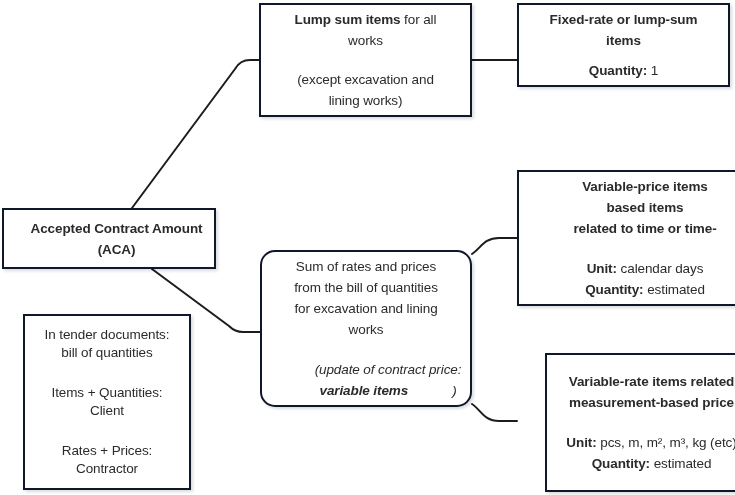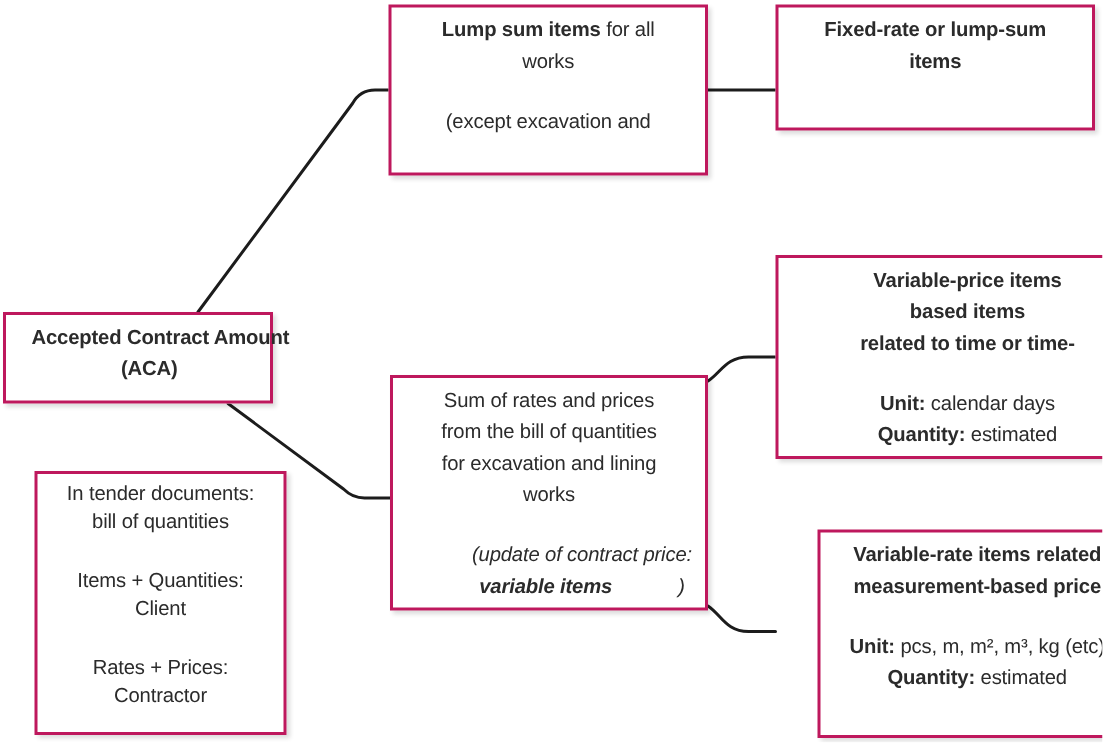--- a/index.html
+++ b/index.html
@@ -25,50 +25,51 @@
   svg.connectors path {
     fill: none;
     stroke: #1c1c1c;
     stroke-width: 2;
     stroke-linecap: round;
     stroke-linejoin: round;
   }
   .box {
     position: absolute;
     box-sizing: border-box;
-    border: 2px solid #be185d;
+    border: 2px solid #0f172a;
     background: #ffffff;
     box-shadow: 2px 2px 3px rgba(0,0,0,0.14);
     display: flex;
     flex-direction: column;
+    justify-content: center;
     align-items: center;
     text-align: center;
     font-size: 13.5px;
     letter-spacing: -0.1px;
     padding: 4px 2px;
   }
   .box .line {
     line-height: 21px;
     white-space: nowrap;
     width: 100%;
   }
   .box .line.blank {
     height: 19px;
   }
   .box .b { font-weight: bold; }
   .box .i { font-style: italic; margin-left: 44px; }
 
   
-  #box-aca        { left: 2px;   top: 208px; width: 180px; height: 61px; padding-left: 17px; }
+  #box-aca        { left: 2px;   top: 208px; width: 214px; height: 61px; padding-left: 17px; }
   #box-tender     { left: 23px;  top: 314px; width: 168px; height: 176px; }
   #box-tender .line { line-height: 18.5px; }
   #box-tender .line.blank { height: 21px; }
   #box-lumpsum    { left: 259px; top: 3px;   width: 213px; height: 114px; }
   #box-fixedrate  { left: 517px; top: 3px;   width: 213px; height: 84px; }
-  #box-sumrates   { left: 260px; top: 250px; width: 212px; height: 157px; }
+  #box-sumrates   { left: 260px; top: 250px; width: 212px; height: 157px; border-radius: 15px; }
   #box-varprice   { left: 517px; top: 170px; width: 256px; height: 136px; }
   #box-varrate    { left: 517px; top: 353px; width: 213px; height: 139px; margin-left: 28px; }
 </style>
 </head>
 <body>
 
 <div class="canvas">
 
   <svg class="connectors" viewBox="0 0 735 495">
     <path d="M132,208 L235,69 Q240,60 250,60 L259,60"></path>
@@ -92,26 +93,28 @@
       <div class="line blank"></div>
       <div class="line"><span>Rates + Prices:</span></div>
       <div class="line"><span>Contractor</span></div>
     </div>
 
   <div class="box" id="box-lumpsum">
       <div class="line"><span class="b">Lump sum items</span><span> for all</span></div>
       <div class="line"><span>works</span></div>
       <div class="line blank"></div>
       <div class="line"><span>(except excavation and</span></div>
+      <div class="line"><span>lining works)</span></div>
     </div>
 
   <div class="box" id="box-fixedrate">
       <div class="line"><span class="b">Fixed-rate or lump-sum</span></div>
       <div class="line"><span class="b">items</span></div>
       <div class="line blank"></div>
+      <div class="line"><span class="b">Quantity:</span><span> 1</span></div>
     </div>
 
   <div class="box" id="box-sumrates">
       <div class="line"><span>Sum of rates and prices</span></div>
       <div class="line"><span>from the bill of quantities</span></div>
       <div class="line"><span>for excavation and lining</span></div>
       <div class="line"><span>works</span></div>
       <div class="line blank"></div>
       <div class="line"><span class="i">(update of contract price:</span></div>
       <div class="line"><span class="b i">variable items</span><span class="i">)</span></div>

